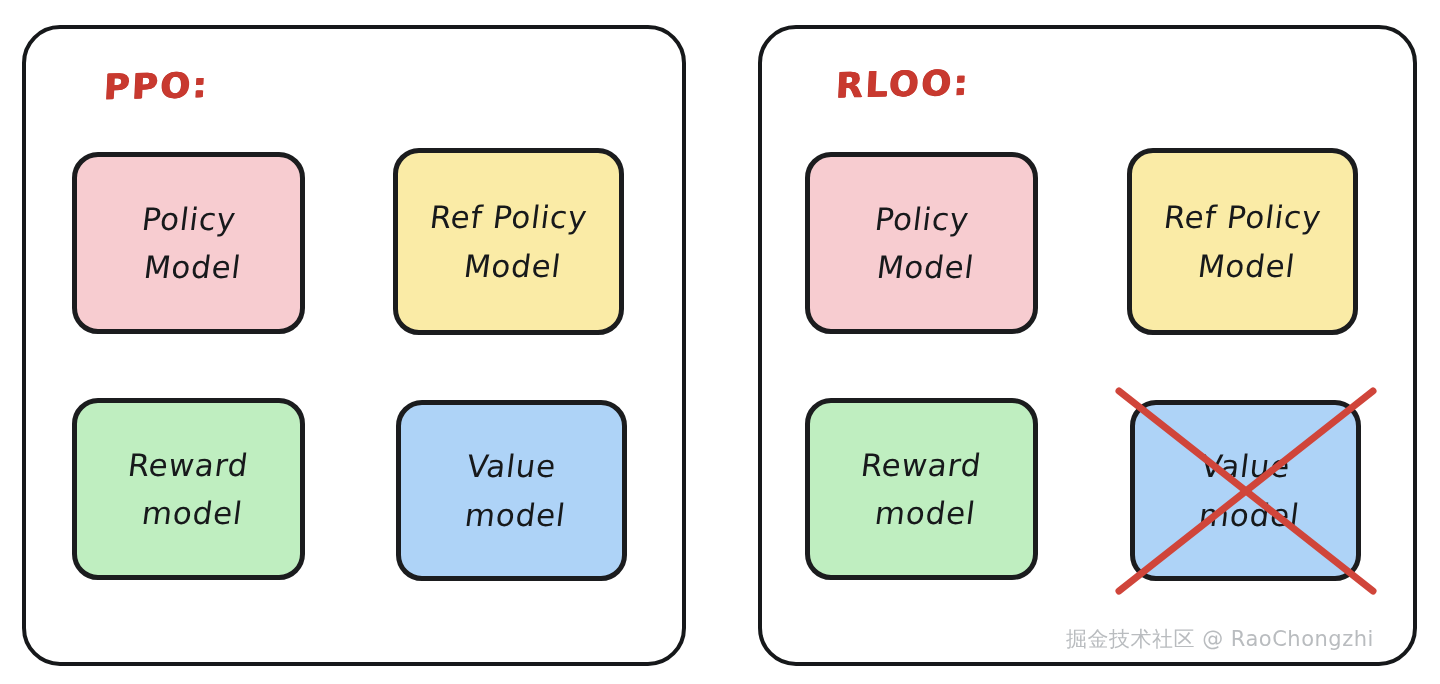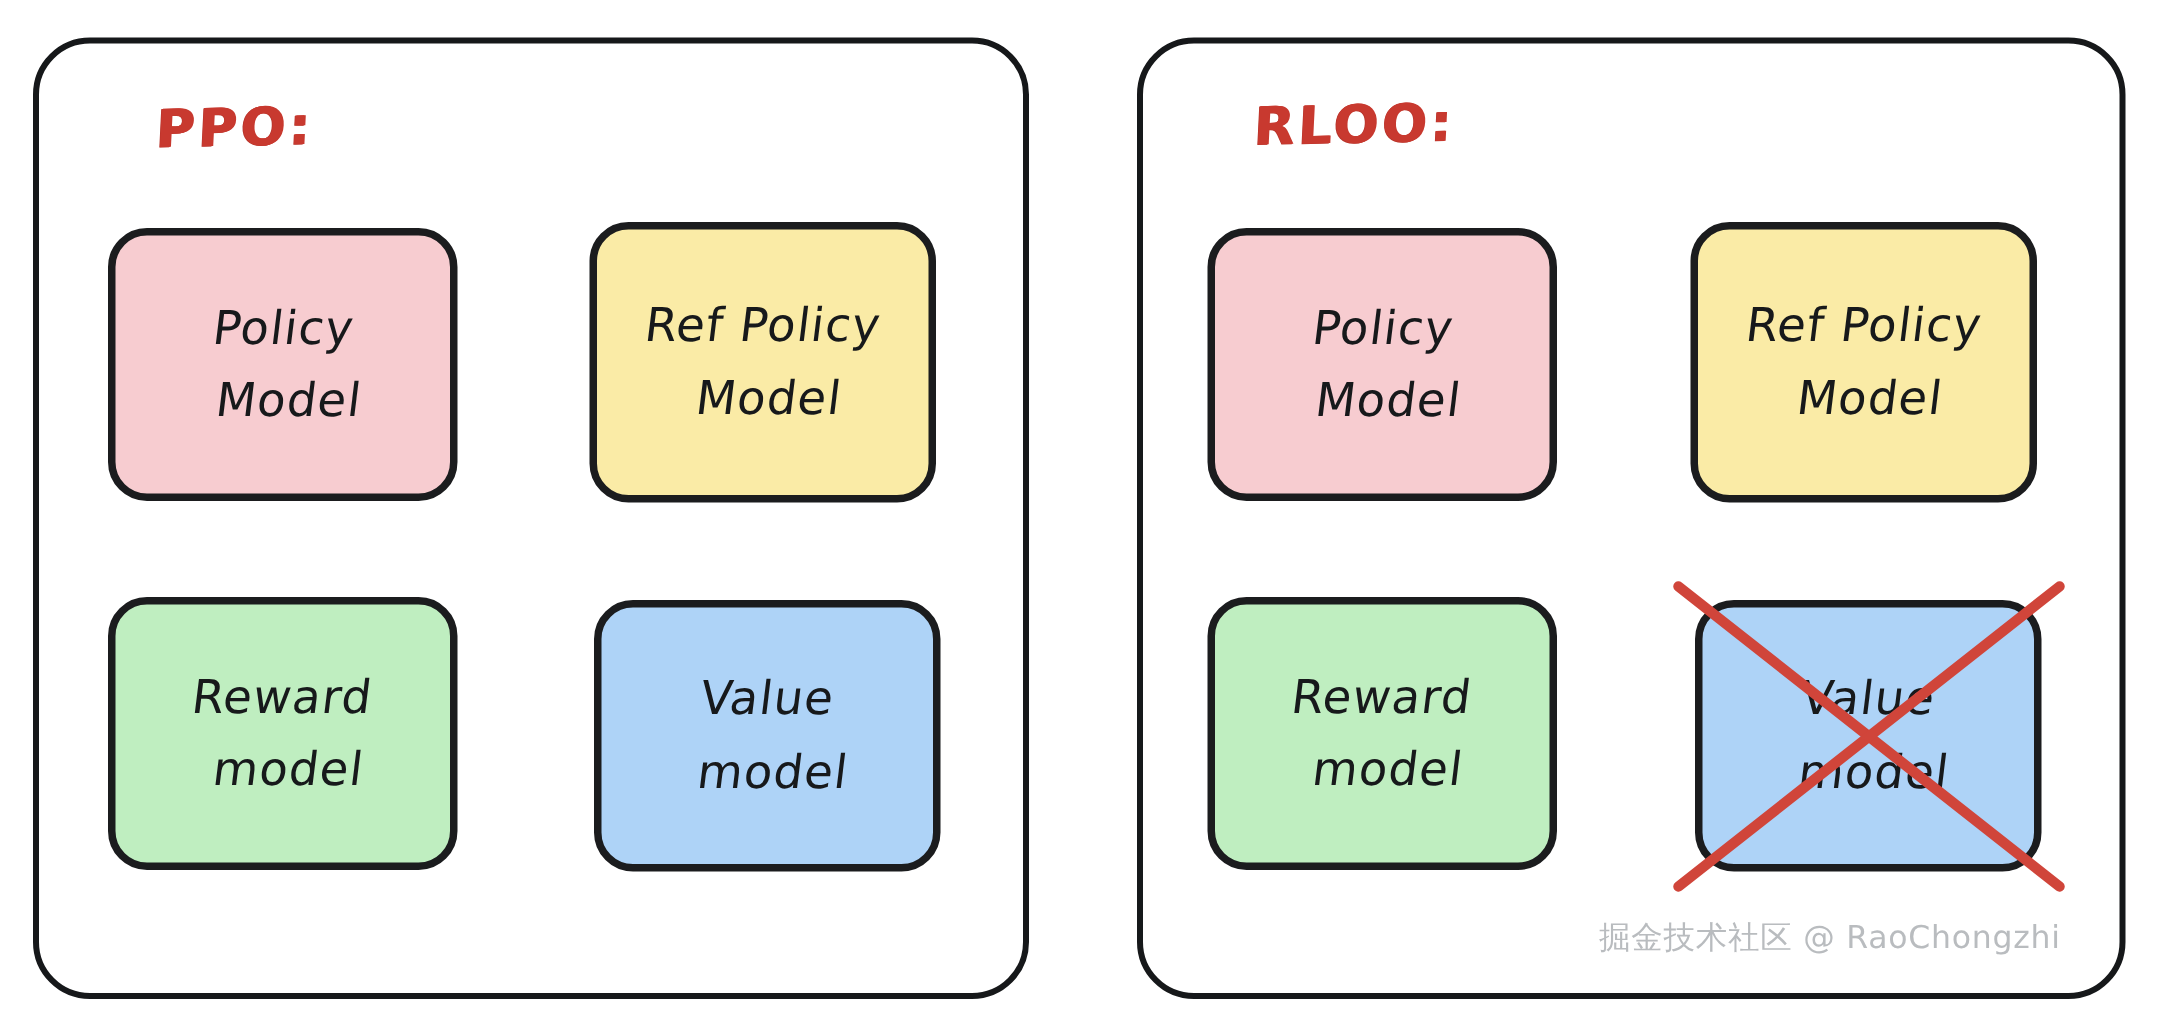--- a/index.html
+++ b/index.html
@@ -92,21 +92,21 @@
     top: 386px;
     width: 264px;
     height: 210px;
     pointer-events: none;
   }
 
   
   #watermark {
     position: absolute;
     left: 1066px;
-    top: 611px;
+    top: 625px;
     color: #b9bcbf;
     font-family: "DejaVu Sans", sans-serif;
     font-size: 21px;
     letter-spacing: 0.5px;
     white-space: nowrap;
   }
 </style>
 </head>
 <body>
 

